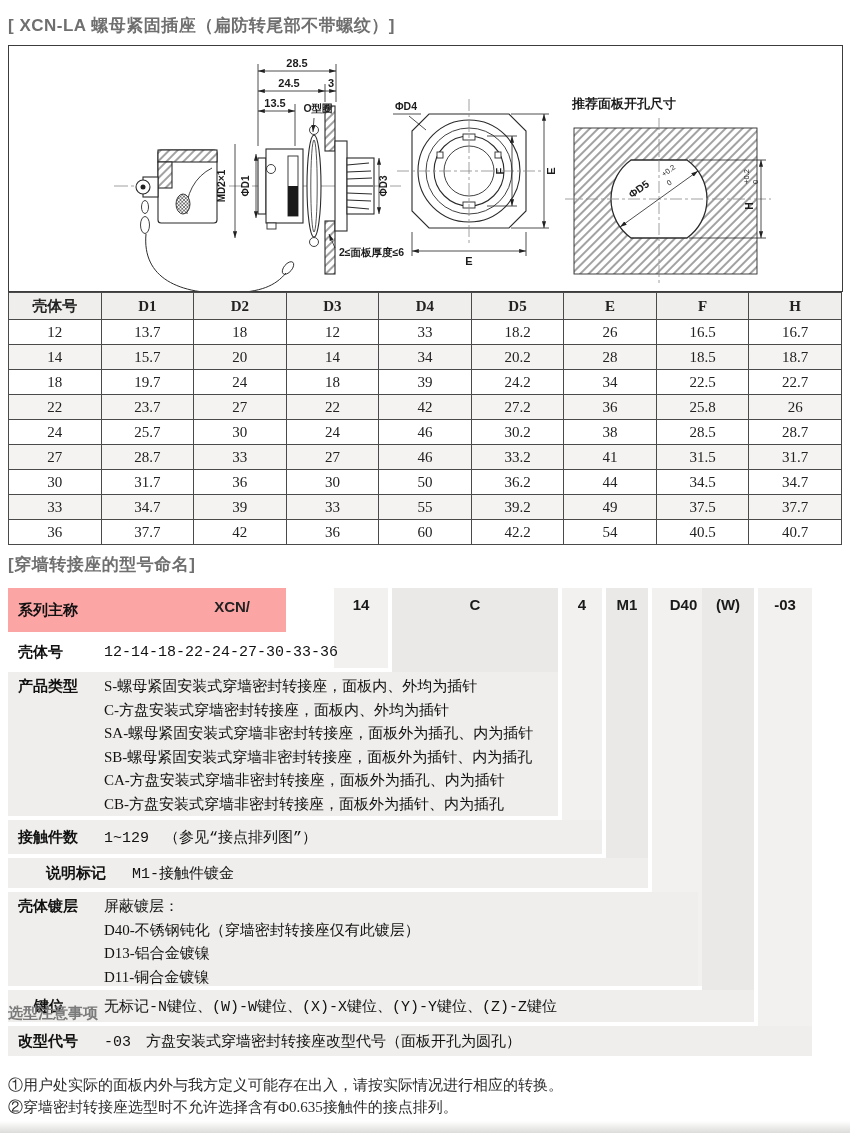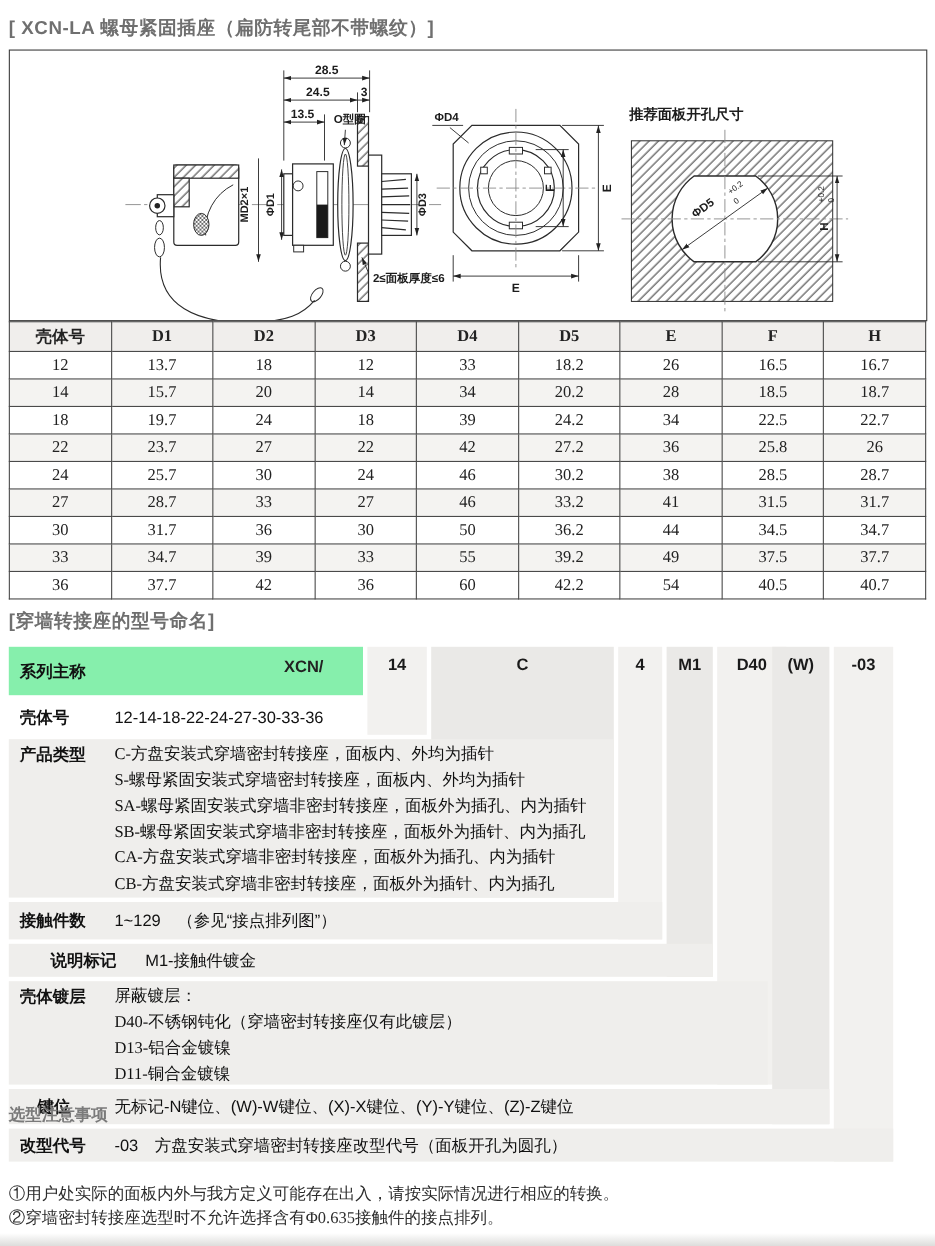--- a/index.html
+++ b/index.html
@@ -18,26 +18,26 @@
     font-family:"Liberation Serif",serif;font-size:15px;}
   #dim-table th,#dim-table td{border:1px solid #4a4a4a;text-align:center;padding:0;height:24px;}
   #dim-table th{height:26px;background:#f0eeec;font-weight:bold;}
   #dim-table tr.alt td{background:#f4f3f1;}
   
   #naming{left:8px;top:588px;width:834px;height:470px;}
   .band{position:absolute;top:0;}
   .bgA{background:#eae9e7;}
   .bgB{background:#f2f1ef;}
   .rowbg{position:absolute;background:#efeeec;}
-  .cell-series{position:absolute;left:0;top:0;width:322px;height:44px;background:#86efac;}
+  .cell-series{position:absolute;left:0;top:0;width:278px;height:44px;background:#fca5a5;}
   .code{position:absolute;top:8px;left:0;width:100%;text-align:center;
     font-weight:bold;font-size:15px;color:#1a1a1a;}
   .nrow{position:absolute;left:0;display:flex;align-items:center;}
   .nlabel{font-weight:bold;font-size:15px;color:#111;position:absolute;left:10px;}
-  .ntext{position:absolute;left:96px;font-family:Liberation Sans, sans-serif;font-size:15px;color:#111;white-space:nowrap;}
+  .ntext{position:absolute;left:96px;font-family:Liberation Mono, monospace;font-size:15px;color:#111;white-space:nowrap;}
   .nlines{position:absolute;left:96px;font-family:"Liberation Serif",serif;font-size:15px;color:#111;line-height:23.5px;white-space:nowrap;}
   
   #notes-title{left:8px;top:1004px;font-weight:bold;font-size:15px;color:#7a7a7a;}
   .note-line{left:8px;font-family:"Liberation Serif",serif;font-size:15px;color:#2c2c2c;white-space:nowrap;}
   #bottom-shade{left:0;top:1121px;width:850px;height:12px;
     background:linear-gradient(#ffffff,#dcdcda);}
 </style>
 </head>
 <body>
 
@@ -343,22 +343,22 @@
   <div class="rowbg" style="top:438px;width:804px;height:30px;"></div>
 
   <div class="nrow" style="top:48px;height:32px;width:380px;">
     <span class="nlabel">壳体号</span>
     <span class="ntext">12-14-18-22-24-27-30-33-36</span>
   </div>
 
   <div>
     <span class="nlabel" style="top:89px;">产品类型</span>
     <div class="nlines" style="top:87px;">
+      <div>S-螺母紧固安装式穿墙密封转接座，面板内、外均为插针</div>
       <div>C-方盘安装式穿墙密封转接座，面板内、外均为插针</div>
-      <div>S-螺母紧固安装式穿墙密封转接座，面板内、外均为插针</div>
       <div>SA-螺母紧固安装式穿墙非密封转接座，面板外为插孔、内为插针</div>
       <div>SB-螺母紧固安装式穿墙非密封转接座，面板外为插针、内为插孔</div>
       <div>CA-方盘安装式穿墙非密封转接座，面板外为插孔、内为插针</div>
       <div>CB-方盘安装式穿墙非密封转接座，面板外为插针、内为插孔</div>
     </div>
   </div>
 
   <div class="nrow" style="top:232px;height:34px;width:479px;">
     <span class="nlabel">接触件数</span>
     <span class="ntext">1~129　（参见“接点排列图”）</span>

